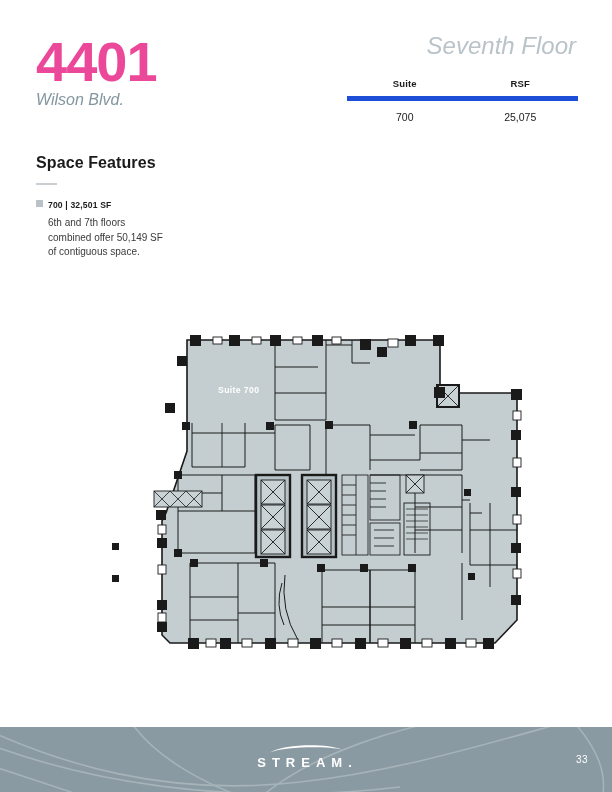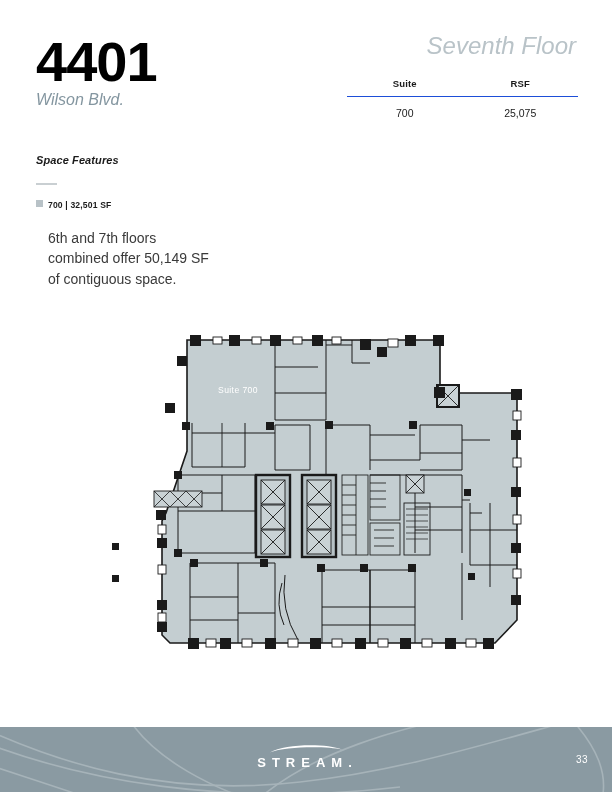--- a/index.html
+++ b/index.html
@@ -17,21 +17,21 @@
   }
 
   
   #building-number {
     position: absolute;
     left: 36px;
     top: 34px;
     font-size: 56px;
     font-weight: bold;
     letter-spacing: -1px;
-    color: #000000;
+    color: #ec4899;
     line-height: 1;
     text-align: right;
   }
   #building-street {
     position: absolute;
     left: 36px;
     top: 92px;
     font-size: 16px;
     font-style: italic;
     color: #8496a0;
@@ -59,39 +59,38 @@
   }
   #suite-table th {
     font-size: 9.5px;
     font-weight: bold;
     color: #1b1b1b;
     padding: 0 0 7px 0;
     text-align: center;
     letter-spacing: .2px;
   }
   #suite-table .hdr-row th {
-    border-bottom: 1px solid #1d4ed8;
+    border-bottom: 5px solid #1d4ed8;
   }
   #suite-table td {
     font-size: 10.5px;
     color: #1b1b1b;
     padding: 10px 0 0 0;
     text-align: center;
   }
   #suite-table .col-suite { width: 50%; }
   #suite-table .col-rsf   { width: 50%; }
 
   
   #features-heading {
     position: absolute;
     left: 36px;
     top: 154px;
-    font-size: 11px;
-    font-weight: bold;
-    font-style: italic;
+    font-size: 16px;
+    font-weight: bold;
     color: #1b1b1b;
     letter-spacing: .1px;
   }
   #features-rule {
     position: absolute;
     left: 36px;
     top: 183px;
     width: 21px;
     height: 2px;
     background: #c9cfd2;
@@ -111,42 +110,42 @@
     margin-right: 5px;
   }
   #feature-title {
     display: inline;
     font-size: 8.6px;
     font-weight: bold;
     color: #1b1b1b;
     letter-spacing: .15px;
   }
   #feature-desc {
-    margin: 16px 0 0 12px;
-    font-size: 14px;
+    margin: 4px 0 0 12px;
+    font-size: 10px;
     line-height: 1.45;
     color: #3a3a3a;
     white-space: pre-line;
   }
 
   
   #floorplan-wrap {
     position: absolute;
     left: 70px;
     top: 325px;
     width: 480px;
     height: 350px;
   }
   #floorplan-svg { display: block; width: 100%; height: 100%; }
   #suite-label {
     position: absolute;
     left: 148px;
     top: 60px;
     font-size: 8.6px;
-    font-weight: normal;
+    font-weight: bold;
     color: #ffffff;
     letter-spacing: .4px;
     pointer-events: none;
   }
 
   
   #footer-band {
     position: absolute;
     left: 0;
     bottom: 0;

